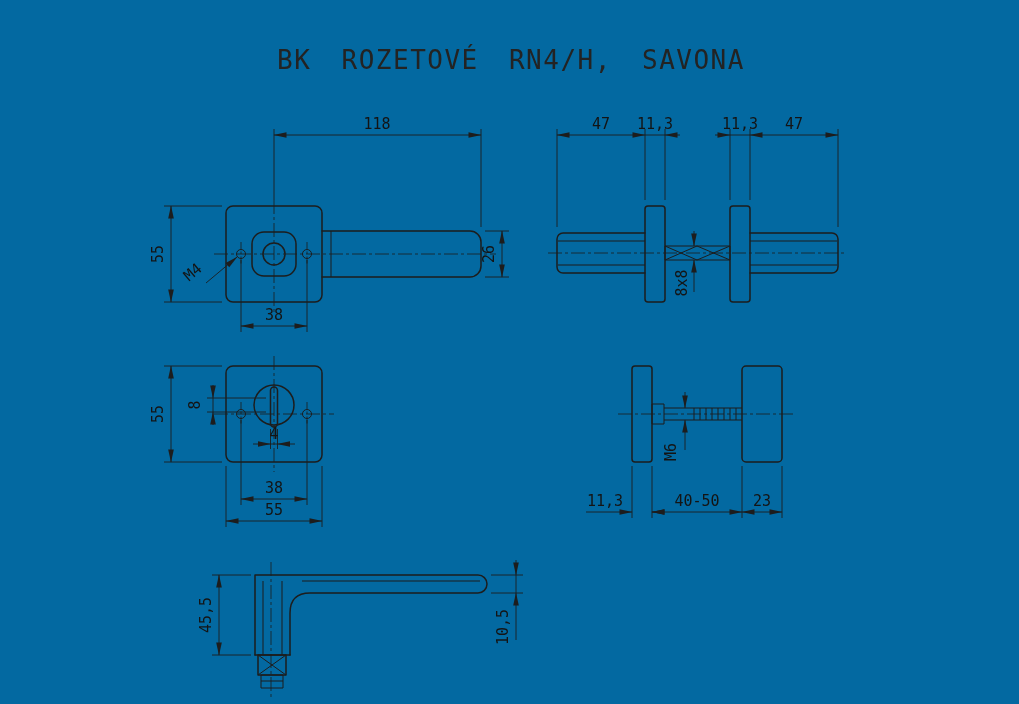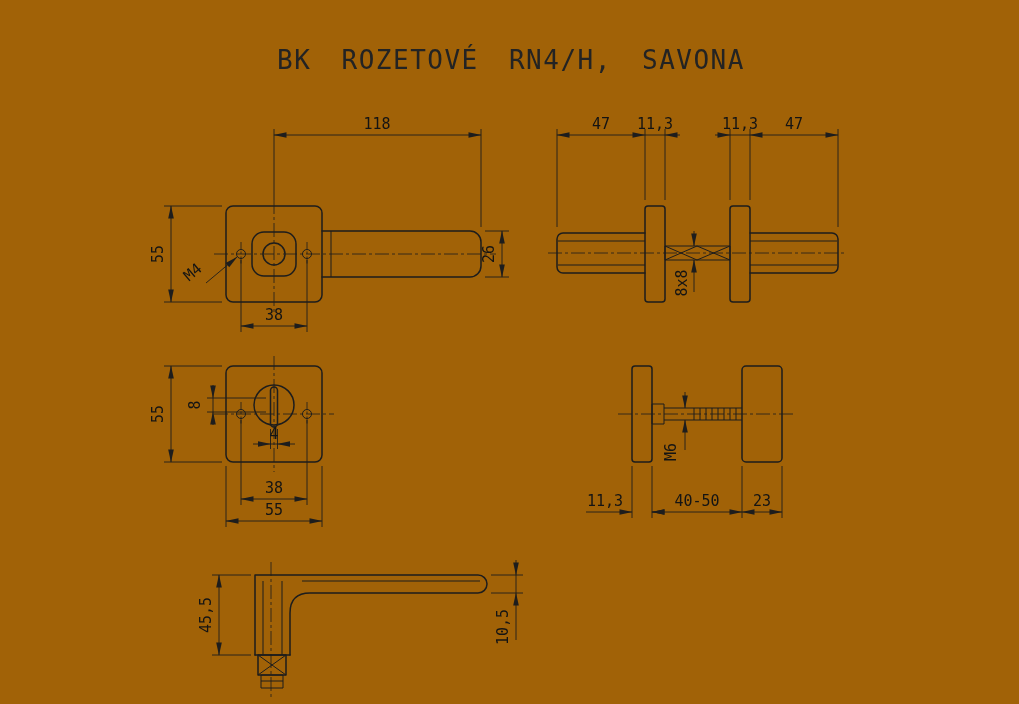--- a/index.html
+++ b/index.html
@@ -1,16 +1,16 @@
 <!DOCTYPE html>
 <html><head>
 <meta charset="utf-8">
 <style>
   html,body{margin:0;padding:0;background:#ffffff}
-  .page{width:1019px;height:704px;background:#a16207;overflow:hidden;position:relative;font-family:"DejaVu Sans Mono",monospace}
+  .page{width:1019px;height:704px;background:#0369a1;overflow:hidden;position:relative;font-family:"DejaVu Sans Mono",monospace}
   svg{display:block}
   .obj{fill:none;stroke:#1d1d1d;stroke-width:1.5;stroke-linejoin:round;stroke-linecap:round}
   .obj2{fill:none;stroke:#1d1d1d;stroke-width:1;stroke-linejoin:round}
   .thin{fill:none;stroke:#1d1d1d;stroke-width:0.9;stroke-linecap:butt}
   .cl{fill:none;stroke:#1d1d1d;stroke-width:0.8;stroke-dasharray:14 3 3 3}
   .cls{fill:none;stroke:#1d1d1d;stroke-width:0.8;stroke-dasharray:7 2.5 2.5 2.5}
   .dtxt{font:15px "DejaVu Sans Mono",monospace;fill:#141414;text-anchor:middle}
   .ttl{font:26px "DejaVu Sans Mono",monospace;fill:#232323;text-anchor:middle;letter-spacing:1.5px;word-spacing:13px}
 </style>
 </head>

